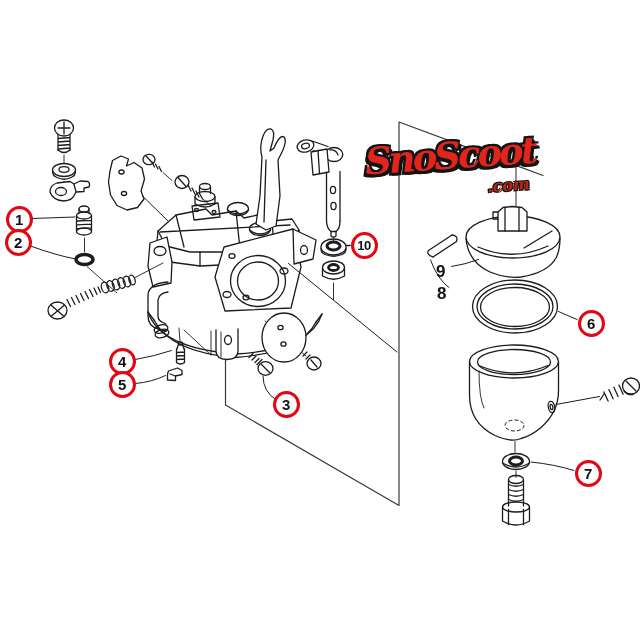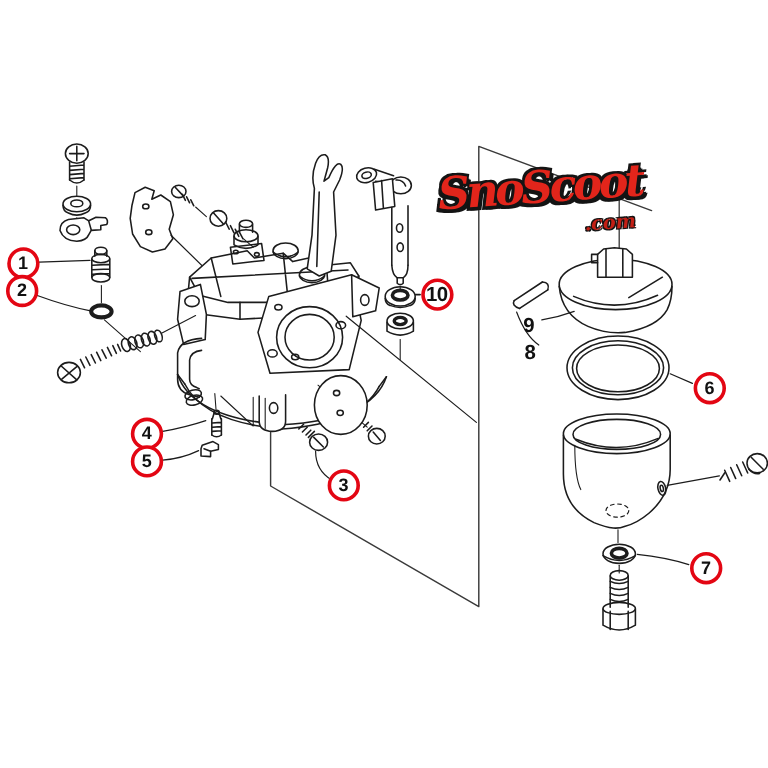--- a/index.html
+++ b/index.html
@@ -269,21 +269,21 @@
   </g>
 </svg>
 
 <div class="callout" style="left:5.5px;top:205.5px;">1</div>
 <div class="callout" style="left:4.5px;top:229px;">2</div>
 <div class="callout" style="left:272.5px;top:390.5px;">3</div>
 <div class="callout" style="left:108.5px;top:347.5px;">4</div>
 <div class="callout" style="left:108.5px;top:370.5px;">5</div>
 <div class="callout" style="left:577.5px;top:309.5px;">6</div>
 <div class="callout" style="left:574.5px;top:459.5px;">7</div>
-<div class="callout" style="left:350.5px;top:232px;font-size:17px;text-align:right;">10</div>
+<div class="callout" style="left:350.5px;top:232px;font-size:13px;text-align:right;">10</div>
 
 <div class="plain-label" style="left:436px;top:262px;">9</div>
 <div class="plain-label" style="left:437px;top:284px;">8</div>
 
 <div class="logo">
   <span class="word">SnoScoot</span>
   <span class="suffix">.com</span>
 </div>
 
 </div>

